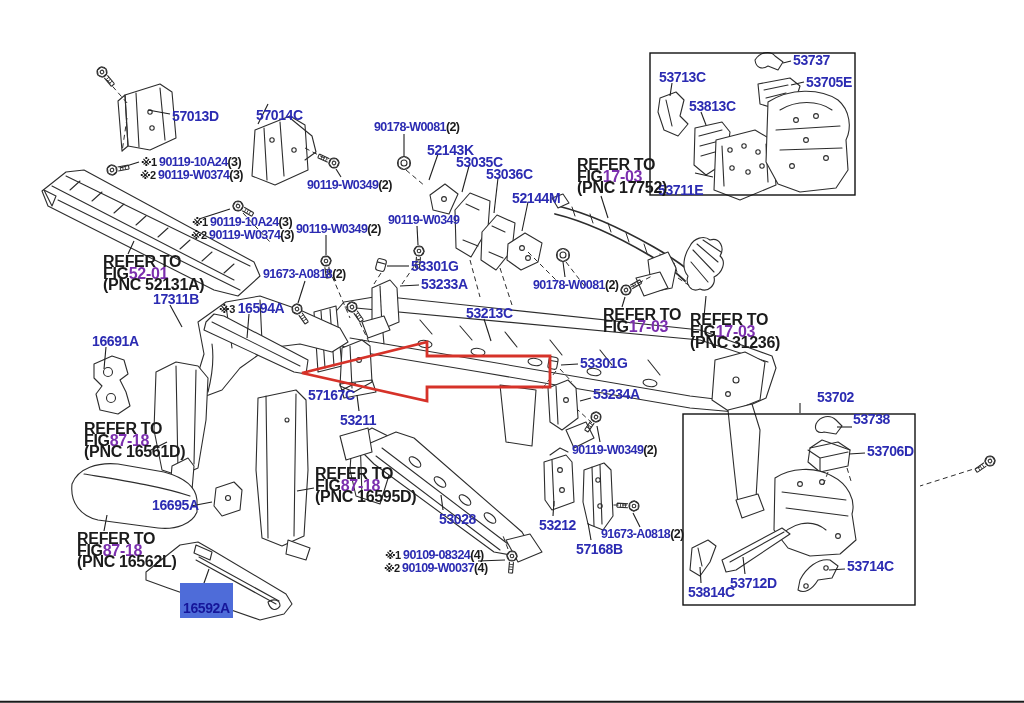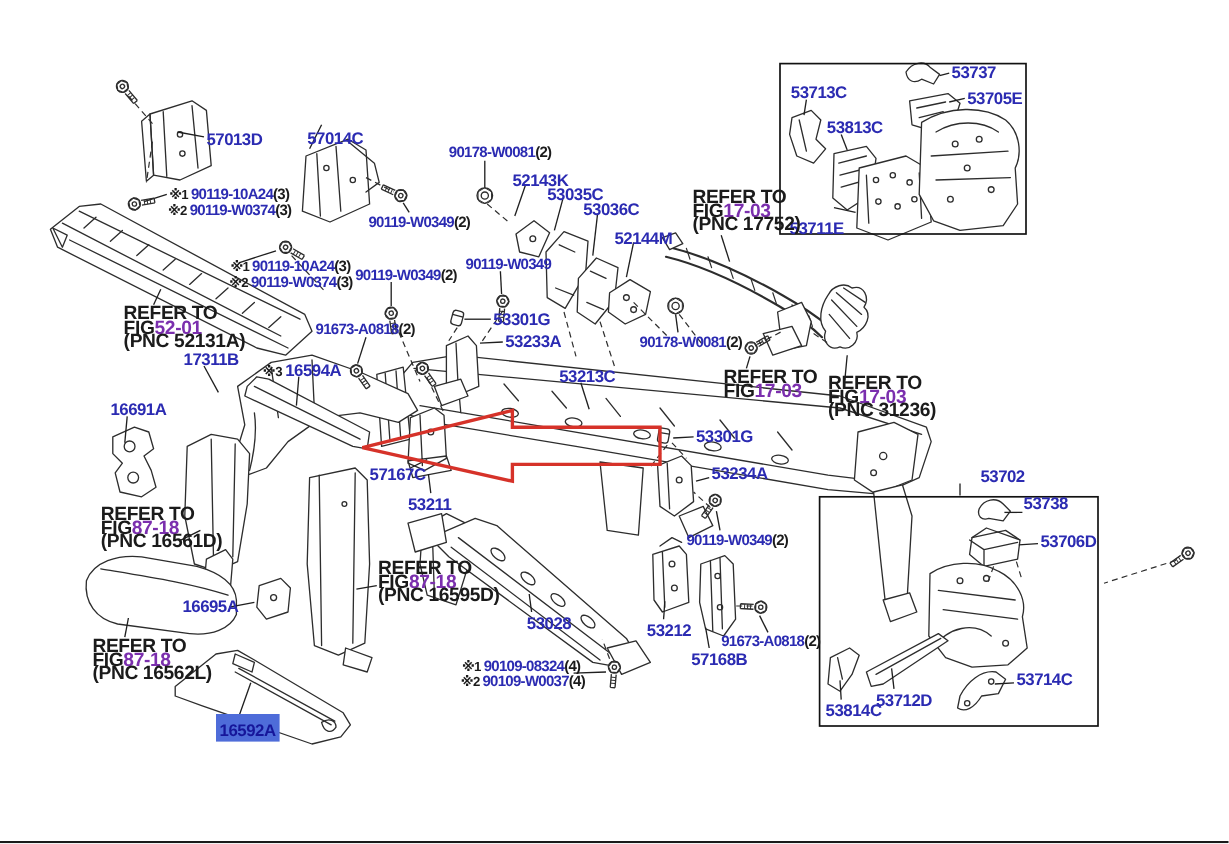--- a/index.html
+++ b/index.html
@@ -5,21 +5,21 @@
   html,body{margin:0;padding:0;background:#fff}
   .stage{position:relative;width:1024px;height:703px;background:#fff;overflow:hidden;
          font-family:"Liberation Sans","DejaVu Sans",sans-serif}
   .stage svg{position:absolute;left:0;top:0}
   #labels{position:absolute;left:0;top:0;width:100%;height:100%}
   .plabel{position:absolute;white-space:nowrap;line-height:1;font-weight:700;
           font-size:12.5px;letter-spacing:-0.6px;color:var(--part)}
   .plabel.big{font-size:14px;letter-spacing:-0.4px}
   .plabel .pre{color:var(--ink);font-size:11px;font-weight:700}
   .plabel .suf{color:var(--ink);font-weight:700}
-  .plabel.hl .num{background:var(--hlbg);color:var(--hltext);padding:5px 3px 2px 3px}
+  .plabel.hl .num{background:var(--hlbg);color:var(--hltext);padding:17px 3px 2px 3px}
   .refnote{position:absolute;white-space:nowrap;line-height:11.5px;font-weight:700;
            font-size:16px;letter-spacing:-0.3px;color:var(--ink)}
   .refnote .fig{color:var(--fig)}
 </style>
 </head>
 <body>
 
 <div class="stage">
 
 <svg width="1024" height="703" viewBox="0 0 1024 703">

